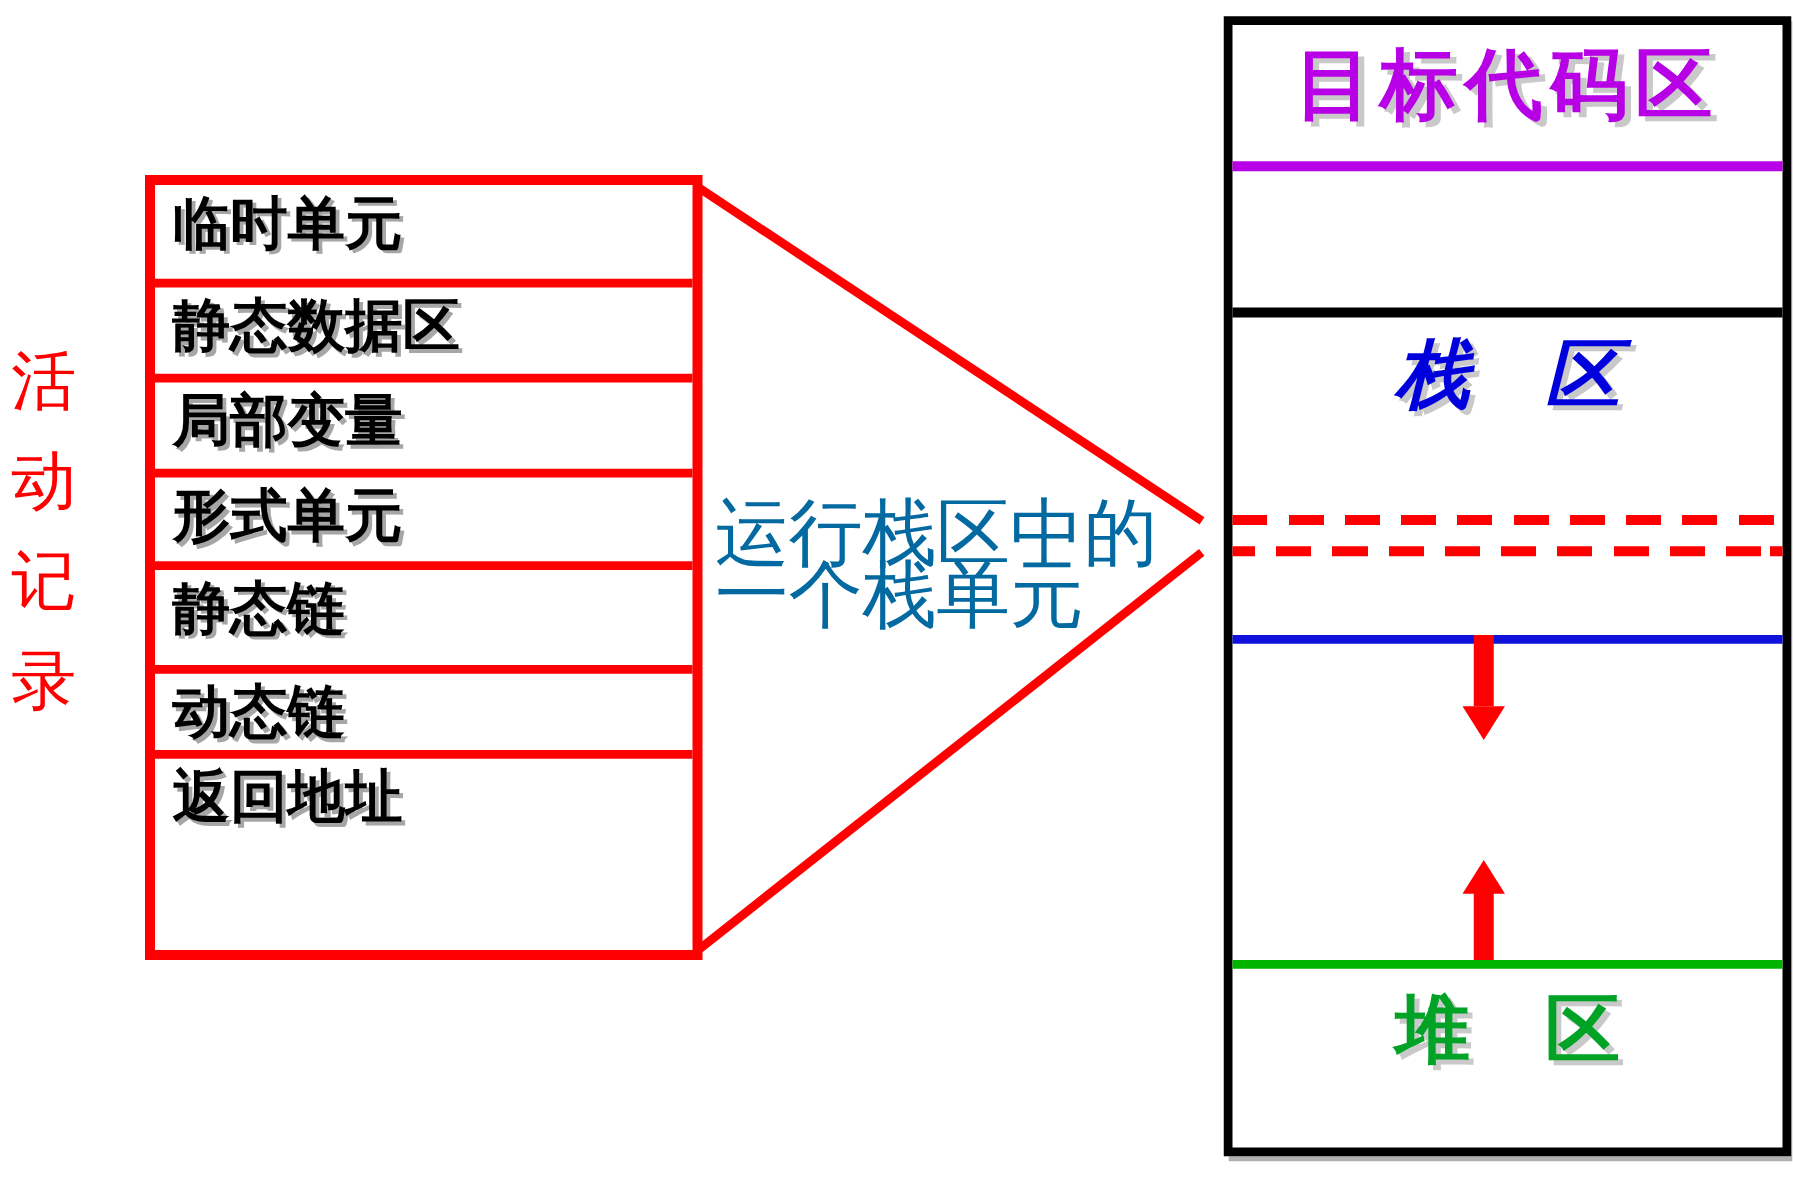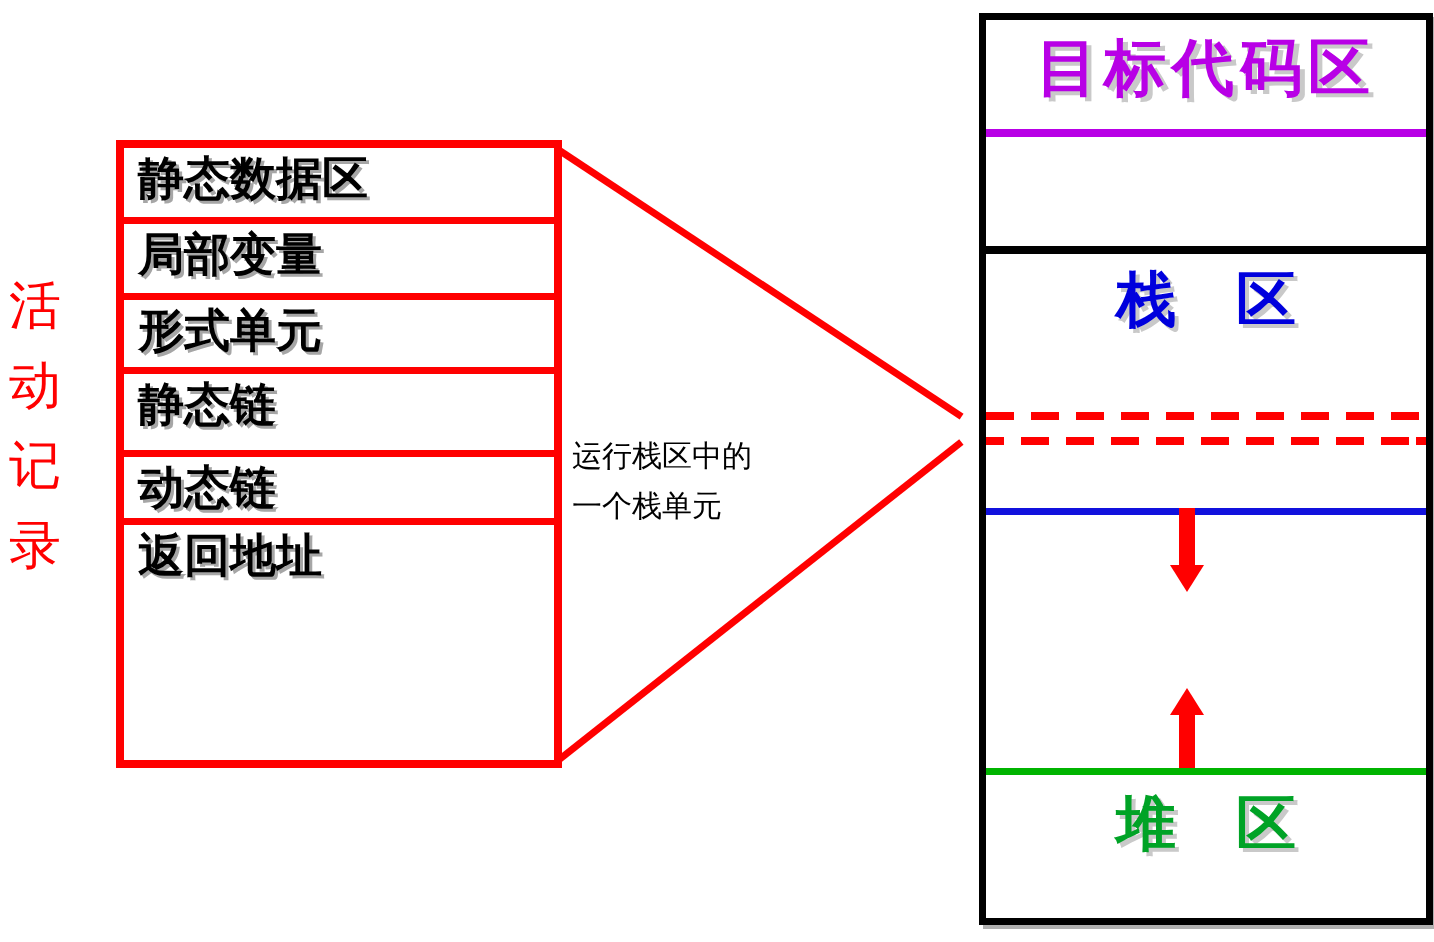--- a/index.html
+++ b/index.html
@@ -28,38 +28,38 @@
   }
   .ar-row:last-child { border-bottom:none; }
 
   
   .diag { position:absolute; height:7px; background:#ff0000; transform-origin:0 50%; }
   .diag-top    { left:558px; top:146px; width:484px; transform:rotate(33.5deg); }
   .diag-bottom { left:558px; top:757px; width:514px; transform:rotate(-38.3deg); }
 
   
   .annotation {
-    position:absolute; left:572px; top:401px; color:#000000;
-    font-size:30px; line-height:50px; white-space:nowrap;margin-top:30px;
+    position:absolute; left:572px; top:401px; color:#0369a1;
+    font-size:59px; line-height:50px; white-space:nowrap;
   }
 
   
   .mem-box {
     position:absolute; left:962px; top:13px; width:454px; height:912px;
     box-sizing:border-box; border:7px solid #000000; background:#ffffff;
     box-shadow:4px 4px 0 #b0b0b0;
     margin-left:17px;
   }
   .sec-title {
     position:absolute; left:0; width:100%; text-align:center;
     font-weight:bold; white-space:nowrap;
   }
   .t-code   { top:6px;   font-size:62px; letter-spacing:6px; color:#b800e6; text-shadow:5px 4px 0 #c9c9c9; }
   .t-static { top:122px; font-size:62px; letter-spacing:6px; color:#b800e6; text-shadow:5px 4px 0 #c9c9c9; }
-  .t-stack  { top:240px; font-size:60px; color:#0000dd; text-shadow:4px 4px 0 #c9c9c9; }
+  .t-stack  { top:240px; font-size:60px; color:#0000dd; text-shadow:4px 4px 0 #c9c9c9;font-style:italic; }
   .t-heap   { top:764px; font-size:60px; color:#00a326; text-shadow:4px 4px 0 #c9c9c9; }
 
   .hline { position:absolute; left:0; width:100%; }
   .divider-purple { top:109px; height:8px; background:#b800e6; }
   .divider-black  { top:226px; height:8px; background:#000000; }
   .line-blue      { top:488px; height:7px; background:#1111dd; }
   .line-green     { top:748px; height:7px; background:#00b400; }
   .dash-red {
     height:8px;
     background:repeating-linear-gradient(to right,#ff0000 0 28px,transparent 28px 45px);
@@ -84,20 +84,21 @@
 <div class="stage">
 
   <div class="vlabel">
     <span>活</span>
     <span>动</span>
     <span>记</span>
     <span>录</span>
   </div>
 
   <div class="ar-table">
+    <div class="ar-row" style="height:82px">临时单元</div>
     <div class="ar-row" style="height:76px">静态数据区</div>
     <div class="ar-row" style="height:76px">局部变量</div>
     <div class="ar-row" style="height:74px">形式单元</div>
     <div class="ar-row" style="height:83px">静态链</div>
     <div class="ar-row" style="height:68px">动态链</div>
     <div class="ar-row" style="height:112px">返回地址</div>
   </div>
 
   <div class="diag diag-top"></div>
   <div class="diag diag-bottom"></div>

